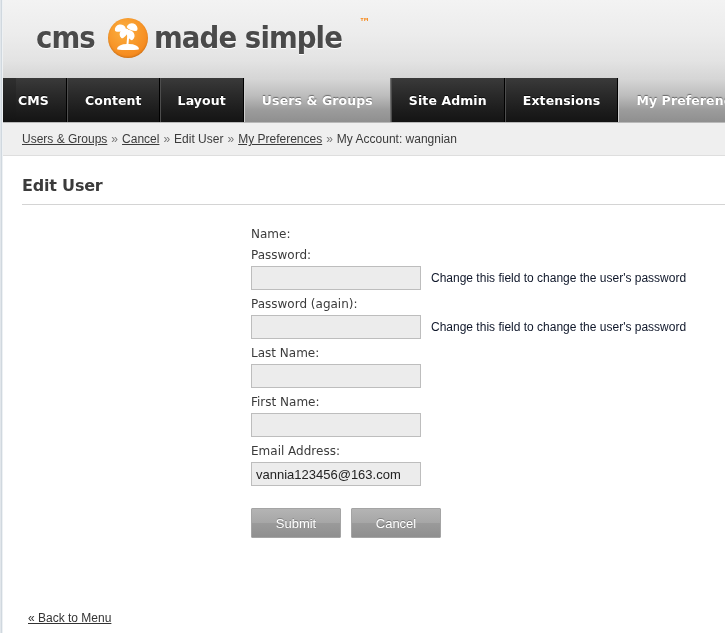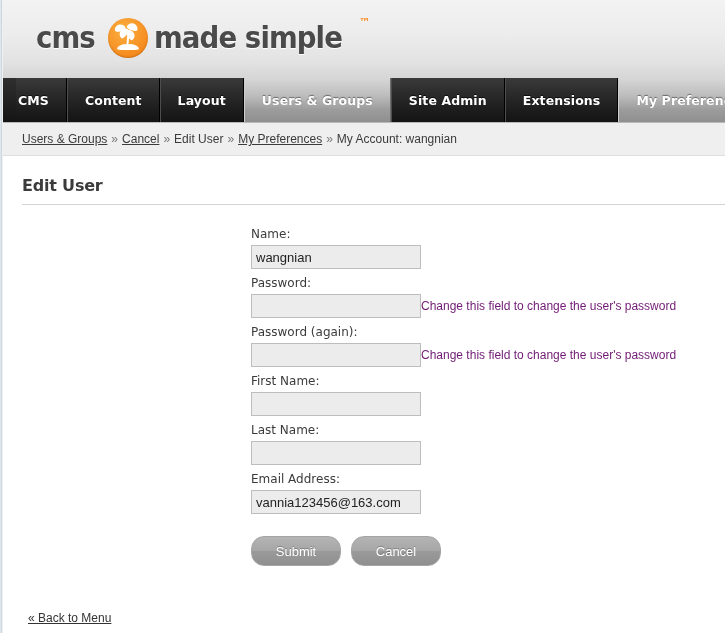--- a/index.html
+++ b/index.html
@@ -219,42 +219,43 @@
     padding: 2px 4px;
     background: #ececec;
     border: 1px solid #bdbdbd;
     font-family: "Liberation Sans", sans-serif;
     font-size: 13px;
     color: #222222;
     outline: none;
     box-sizing: content-box;
   }
   .field-hint {
-    font-size: 12px;
-    color: #701a75;
+    margin-left: 10px;
+    font-size: 12px;
+    color: #0f172a;
     white-space: nowrap;
   }
   #email-input { width: 160px; }
 
   #button-row {
     margin-top: 22px;
     display: flex;
     gap: 10px;
   }
   .formbtn {
     width: 90px;
     height: 30px;
     border: 1px solid #a4a4a4;
     background: linear-gradient(to bottom, #b4b4b4 0%, #a6a6a6 50%, #9a9a9a 51%, #8f8f8f 100%);
     color: #ffffff;
     font-family: "Liberation Sans", sans-serif;
     font-size: 13px;
     text-shadow: 0 -1px 0 rgba(0,0,0,.25);
     cursor: pointer;
-    border-radius: 13px;
+    border-radius: 1px;
   }
 
   #footer-link {
     position: absolute;
     left: 28px;
     top: 611px;
     font-size: 12px;
   }
   #footer-link a {
     color: #333333;
@@ -307,50 +308,47 @@
 </div>
 
 <div id="content">
   <h1 id="page-title">Edit User</h1>
   <div id="title-rule"></div>
 
   <form id="user-form">
 
     <div class="field-block">
       <label class="field-label">Name:</label>
-      <div class="field-row">
-        <input class="txtinput" type="text" value="wangnian" style="">
-      </div>
     </div>
 
     <div class="field-block">
       <label class="field-label">Password:</label>
       <div class="field-row">
         <input class="txtinput" type="password" value="" style="">
         <span class="field-hint">Change this field to change the user's password</span>
       </div>
     </div>
 
     <div class="field-block">
       <label class="field-label">Password (again):</label>
       <div class="field-row">
         <input class="txtinput" type="password" value="" style="">
         <span class="field-hint">Change this field to change the user's password</span>
       </div>
     </div>
 
     <div class="field-block">
+      <label class="field-label">Last Name:</label>
+      <div class="field-row">
+        <input class="txtinput" type="text" value="" style="">
+      </div>
+    </div>
+
+    <div class="field-block">
       <label class="field-label">First Name:</label>
-      <div class="field-row">
-        <input class="txtinput" type="text" value="" style="">
-      </div>
-    </div>
-
-    <div class="field-block">
-      <label class="field-label">Last Name:</label>
       <div class="field-row">
         <input class="txtinput" type="text" value="" style="">
       </div>
     </div>
 
     <div class="field-block">
       <label class="field-label">Email Address:</label>
       <div class="field-row">
         <input class="txtinput" id="email-input" type="text" value="vannia123456@163.com" style="">
       </div>

